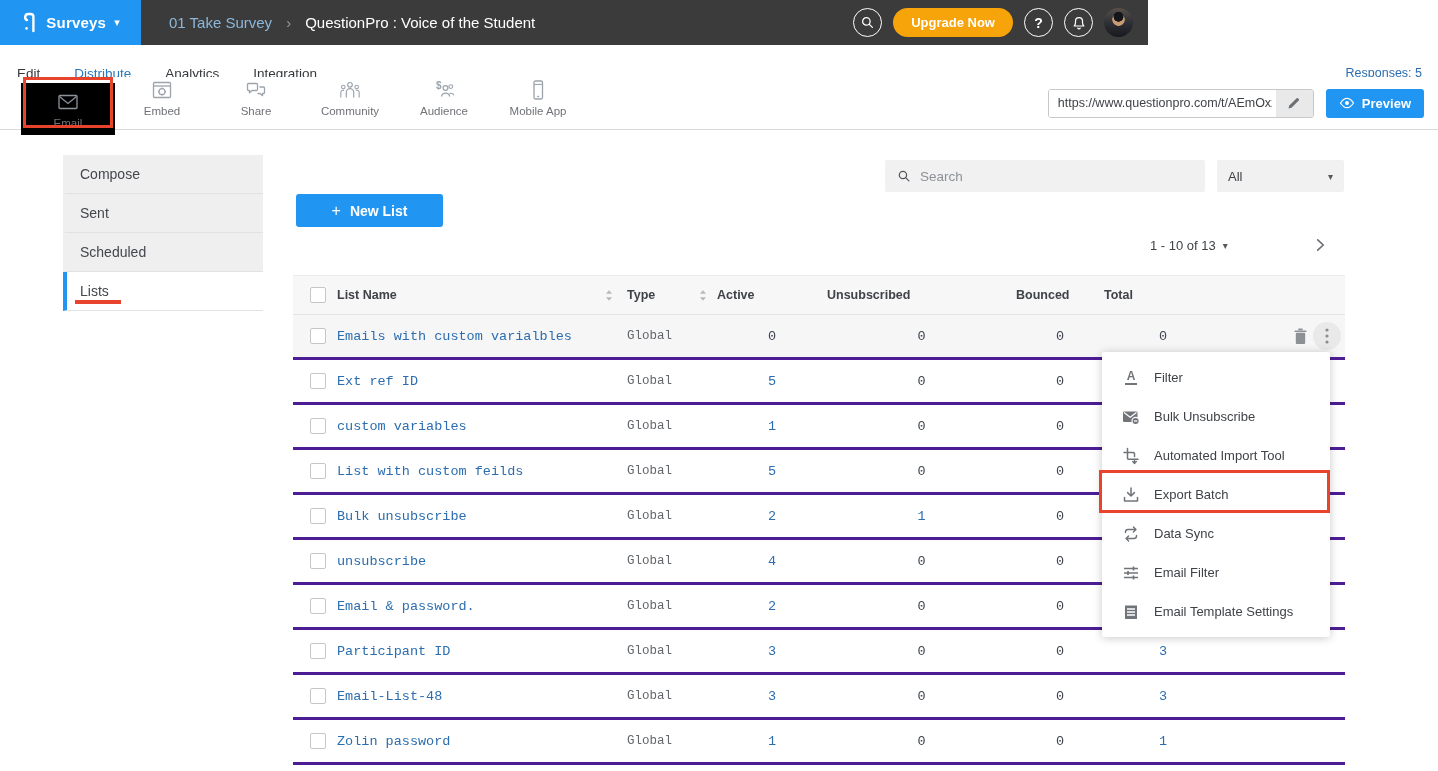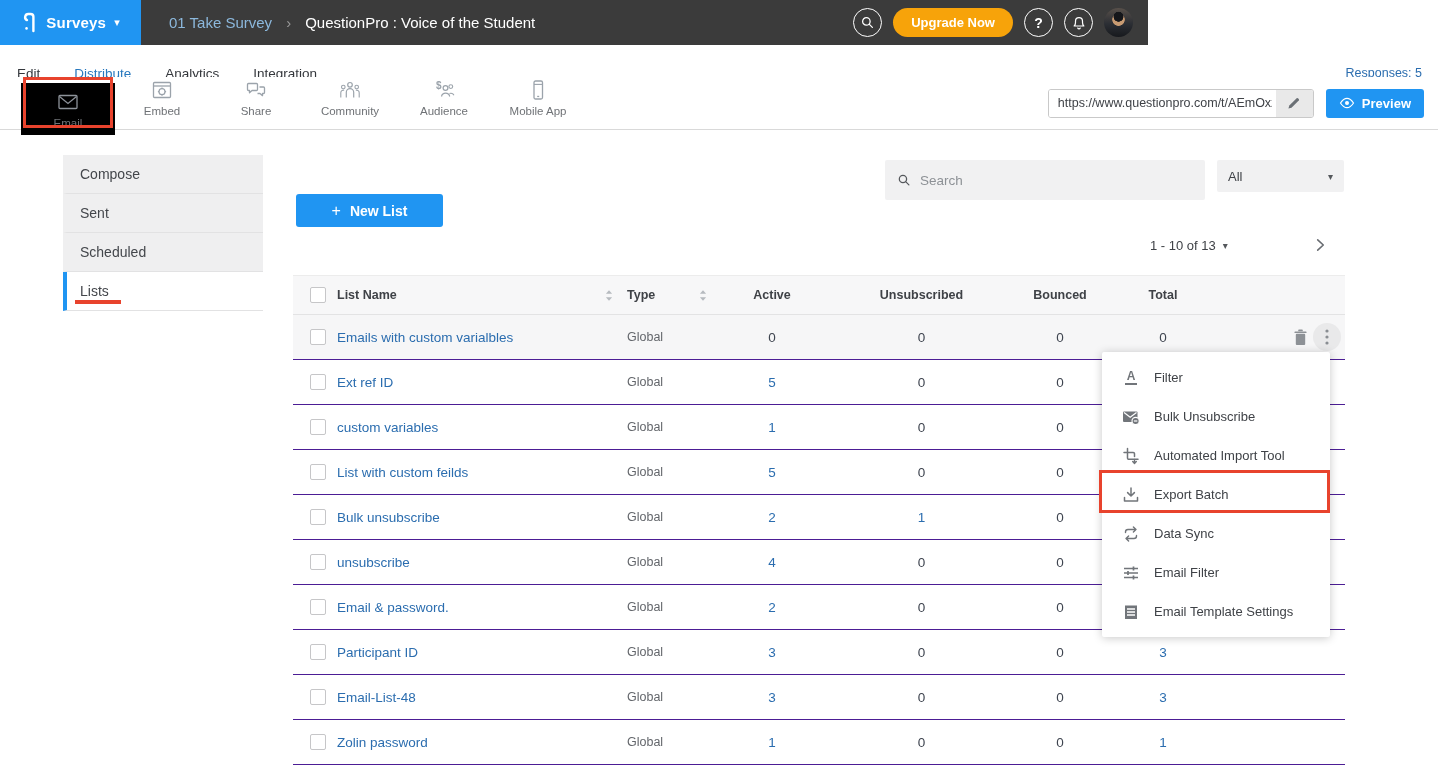--- a/index.html
+++ b/index.html
@@ -66,21 +66,21 @@
     font-size:14px; color:#43464b; border-bottom:1px solid #e2e2e3;
     border-left:4px solid transparent; cursor:pointer; }
   .side-item.active { background:#fff; border-left:4px solid #2095f2; }
 
   
   .new-list-btn { position:absolute; left:296px; top:194px; width:147px; height:33px;
     background:#2095f2; border:none; border-radius:3px; color:#fff; font-size:14px;
     font-weight:bold; display:flex; align-items:center; justify-content:center; gap:9px;
     cursor:pointer; }
   .new-list-btn .plus { font-weight:normal; font-size:16px; }
-  .search-box { position:absolute; left:885px; top:160px; width:320px; height:40px;
+  .search-box { position:absolute; left:885px; top:160px; width:320px; height:32px;
     background:#f1f1f2; border-radius:2px; display:flex; align-items:center; }
   .search-input { flex:1; background:transparent; border:none; outline:none;
     font-size:13.5px; color:#3f4247; font-family:"Liberation Sans",sans-serif; }
   .search-input::placeholder { color:#8d9196; }
   .search-box .mag { margin:0 9px 0 12px; }
   .filter-dd { position:absolute; left:1217px; top:160px; width:127px; height:32px;
     background:#f1f1f2; border-radius:2px; display:flex; align-items:center;
     padding:0 11px; cursor:pointer; }
   .filter-dd .val { font-size:13px; color:#3f4247; }
   .filter-dd .caret { margin-left:auto; color:#55585c; font-size:10px; }
@@ -90,23 +90,23 @@
   .page-caret { color:#55585c; font-size:10px; margin-left:7px; cursor:pointer; }
   .page-next { margin-left:auto; margin-right:8px; cursor:pointer; }
 
   
   .table { position:absolute; left:293px; top:275px; width:1052px; }
   .thead { display:grid; grid-template-columns:44px 290px 90px 110px 189px 88px 118px 1fr;
     align-items:center; height:40px; background:#f7f7f8;
     border-top:1px solid #ececec; border-bottom:1px solid #e3e3e4; }
   .th { font-size:12.5px; font-weight:bold; color:#3f4247; }
   .th-flex { display:flex; align-items:center; justify-content:space-between; padding-right:14px; }
-  .th-center { text-align:center; }
+  .th-center { }
   .trow { display:grid; grid-template-columns:44px 290px 90px 110px 189px 88px 118px 1fr;
-    align-items:center; height:45px; border-bottom:1px solid #4c1d95; background:#fff; }
+    align-items:center; height:45px; border-bottom:3px solid #4c1d95; background:#fff;font-family:Liberation Mono, monospace; }
   .trow.hl { background:#f6f6f7; }
   .checkbox { width:16px; height:16px; border:1px solid #c6c6c8; border-radius:2px;
     background:#fff; margin-left:17px; display:block; cursor:pointer; }
   .c-name { font-size:13.5px; color:#2b6daf; text-decoration:none; cursor:pointer; }
   .c-type { font-size:12.5px; color:#63666b; }
   .c-num { font-size:13.5px; color:#3f4550; text-align:center; cursor:pointer; }
   .c-num.num-link { color:#2b6daf; }
   .c-actions { display:none; align-items:center; justify-content:flex-end; gap:5px;
     padding-right:4px; }
   .dots-wrap { width:28px; height:28px; border-radius:50%; background:#e9e9ea;

